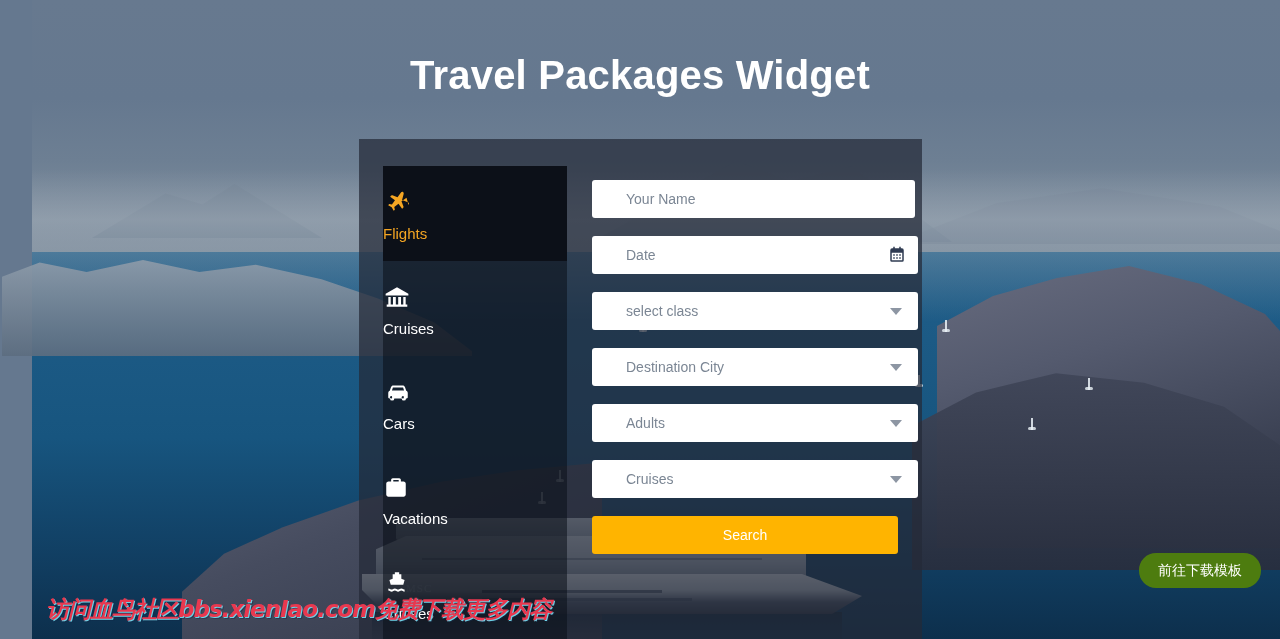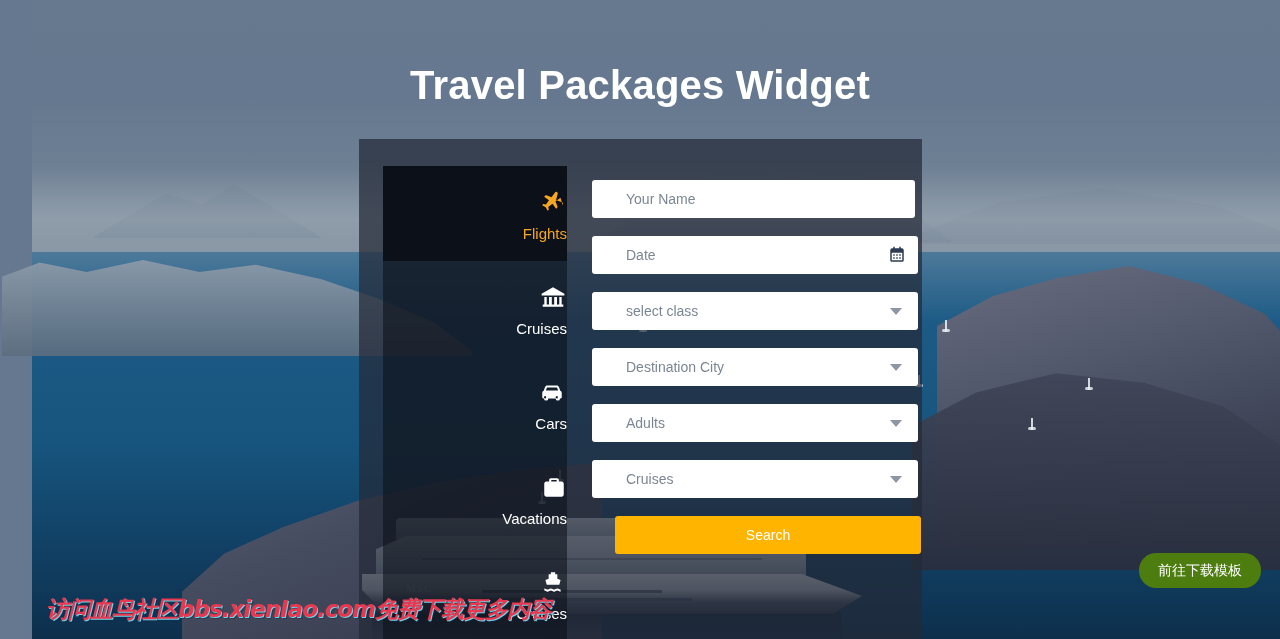--- a/index.html
+++ b/index.html
@@ -51,47 +51,47 @@
       clip-path:polygon(0 30%,30px 0,400px 0,430px 34%,430px 100%,0 100%);}
   .ship .top{position:absolute;left:34px;top:6px;width:330px;height:22px;
       background:linear-gradient(180deg,#cfd7df,#9aa5b2);border-radius:4px 10px 2px 2px;}
   .ship .shadow{position:absolute;left:10px;top:100px;width:470px;height:34px;
       background:linear-gradient(180deg,rgba(14,32,50,.85),rgba(14,32,50,0));}
   .ship .msc{position:absolute;left:44px;top:70px;color:#e8eef4;font-size:11px;letter-spacing:1px;
       font-family:"Liberation Serif","DejaVu Serif",serif;}
   .win{position:absolute;height:3px;background:rgba(60,72,90,.75);}
 
   
-  .headline{position:absolute;left:0;top:58px;width:1280px;text-align:center;
+  .headline{position:absolute;left:0;top:48px;width:1280px;text-align:center;
     color:#ffffff;font-size:40px;line-height:54px;font-weight:700;letter-spacing:.2px;}
 
   
   .card{position:absolute;left:359px;top:139px;width:563px;height:500px;
     background:rgba(36,42,56,.72);}
   .tabs{position:absolute;left:24px;top:27px;width:184px;bottom:0;
     background:rgba(10,14,24,.55);}
-  .tab{height:95px;display:flex;flex-direction:column;align-items:flex-end;justify-content:center;
+  .tab{height:95px;display:flex;flex-direction:column;align-items:flex-start;justify-content:center;
     color:#ffffff;font-size:15px;gap:9px;cursor:pointer;}
   .tab .ic{height:30px;display:flex;align-items:flex-end;}
   .tab.active{background:#0c1018;color:#f5a623;}
   .tab.active svg{fill:#f5a623;}
   .tab svg{fill:#ffffff;}
 
   
   .form{position:absolute;left:233px;top:41px;width:306px;}
   .field{position:relative;width:306px;height:38px;background:#ffffff;border-radius:3px;
     margin-bottom:18px;display:flex;align-items:center;padding-left:20px;}
   .field.narrow{width:303px;}
   .field .txt{padding-left:14px;color:#7b8694;font-size:14px;}
   .caret{position:absolute;right:16px;top:50%;margin-top:-3px;width:0;height:0;
     border-left:6px solid transparent;border-right:6px solid transparent;border-top:7px solid #8d96a3;}
   .cal{position:absolute;right:12px;top:50%;margin-top:-9px;}
   .search-btn{width:306px;height:38px;background:#ffb400;border:0;border-radius:3px;
     color:#ffffff;font-size:14px;font-family:inherit;cursor:pointer;display:flex;
-    align-items:center;justify-content:center;margin-left:23px;}
+    align-items:center;justify-content:center;}
 
   
   .dl-btn{position:absolute;left:1139px;top:553px;width:122px;height:35px;background:#4d7c0f;
     border:0;border-radius:17px;color:#ffffff;font-size:14px;cursor:pointer;
     display:flex;align-items:center;justify-content:center;
     font-family:"DejaVu Sans","Liberation Sans",sans-serif;}
   .watermark{position:absolute;left:46px;top:594px;font-size:23px;font-weight:700;font-style:italic;
     color:#e8384f;letter-spacing:-1px;white-space:nowrap;
     text-shadow:1px 1px 0 #6fd2e6,2px 2px 0 rgba(20,40,70,.45);
     font-family:"DejaVu Sans","Liberation Sans",sans-serif;}

